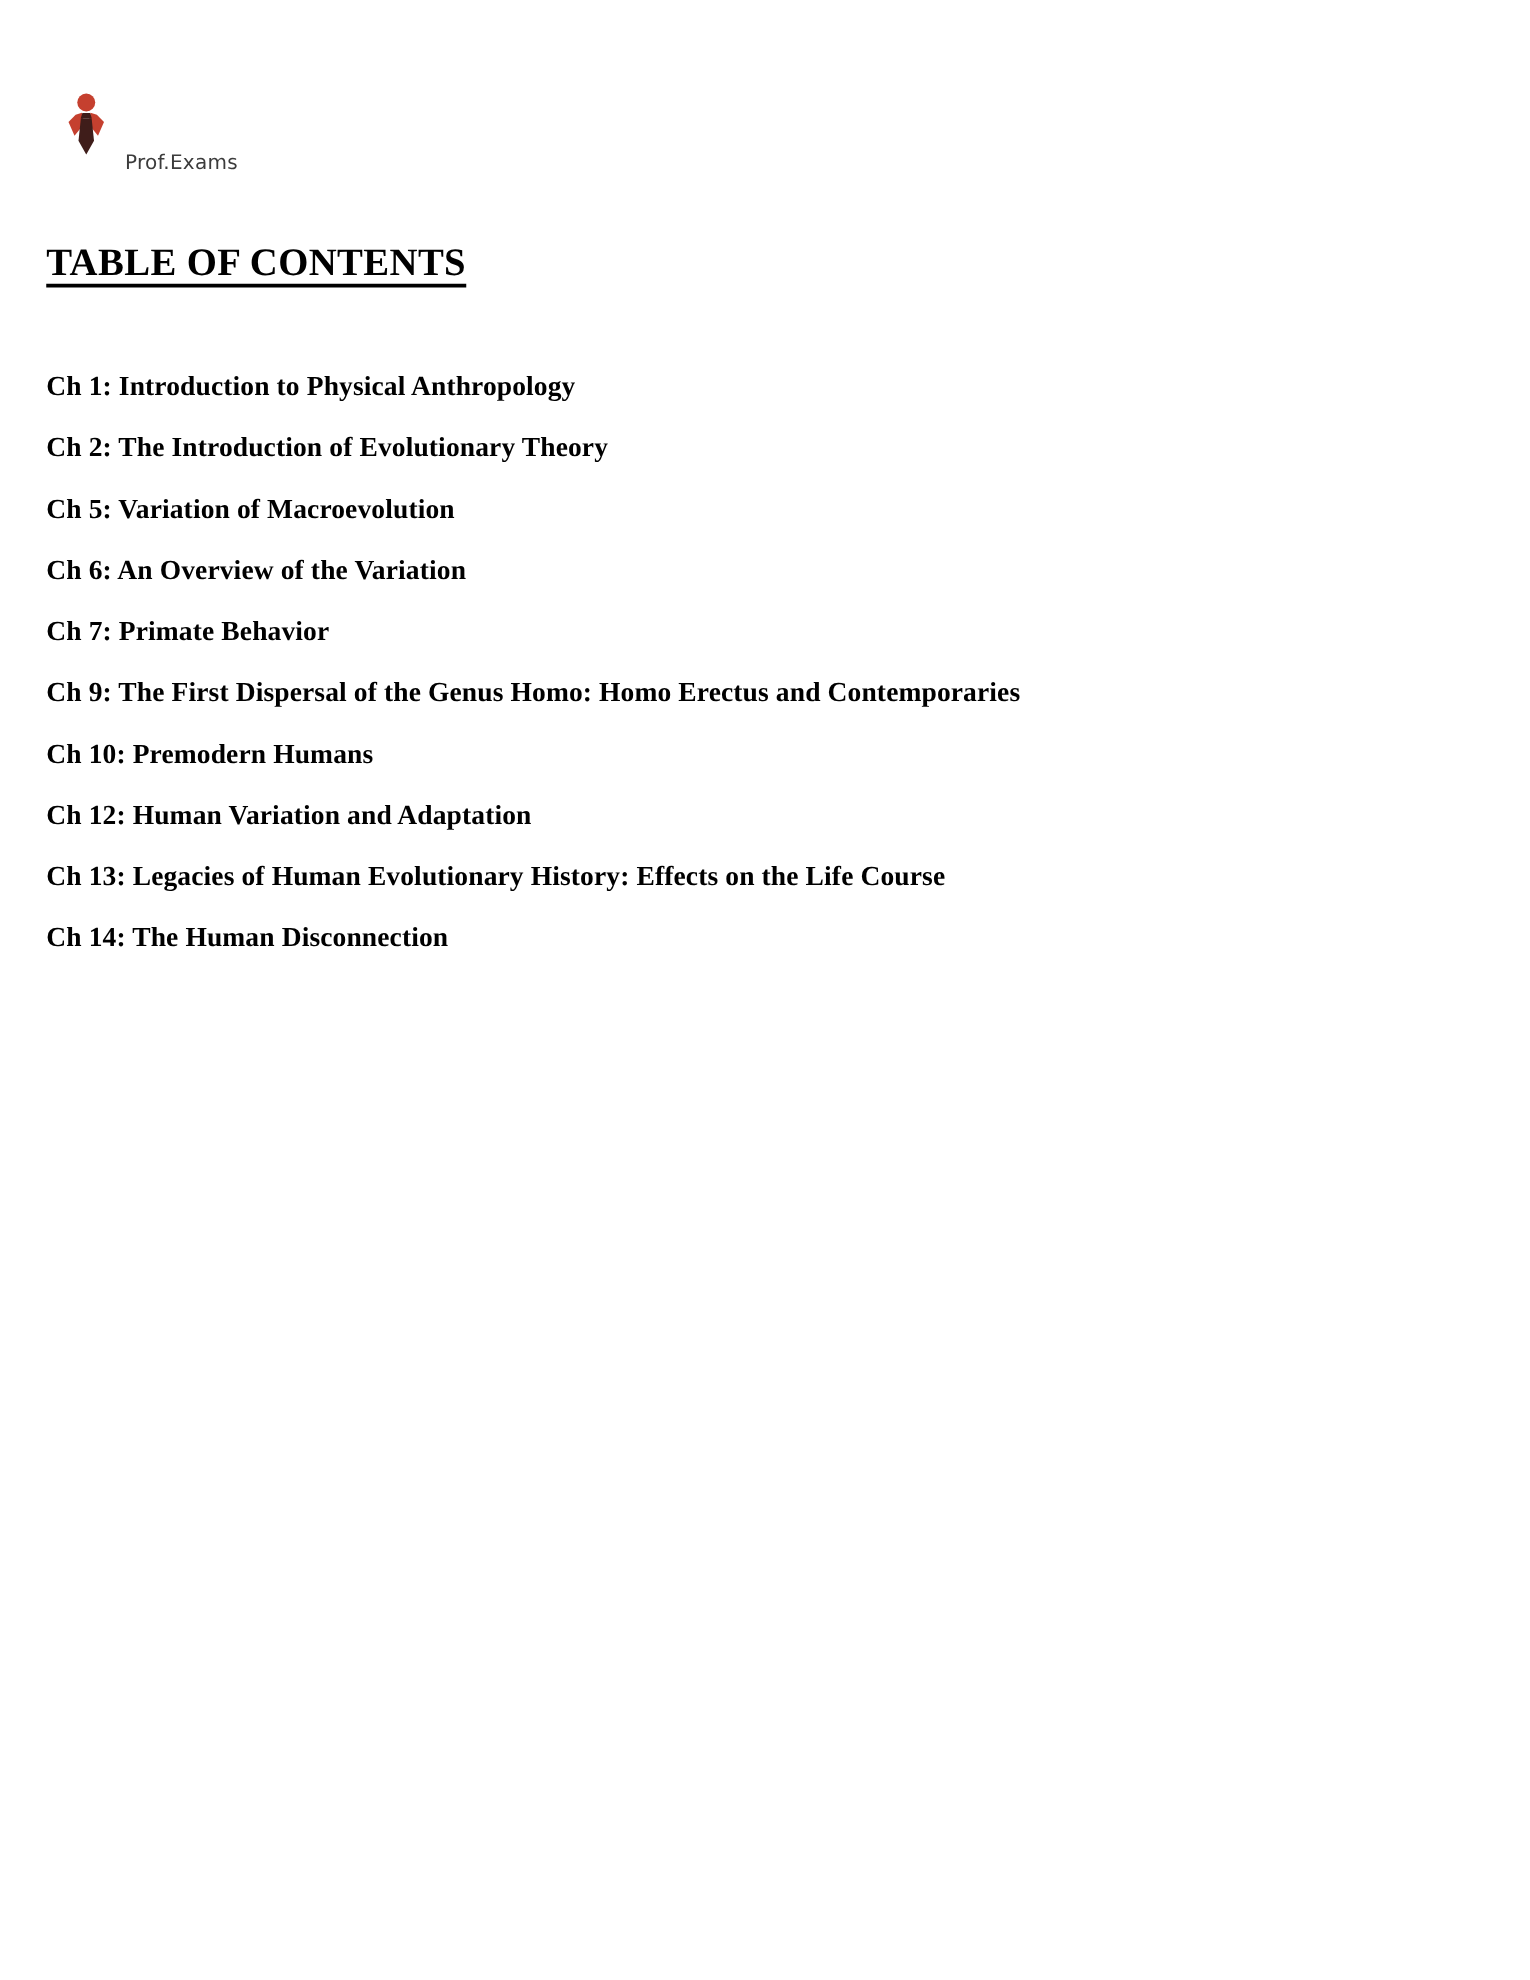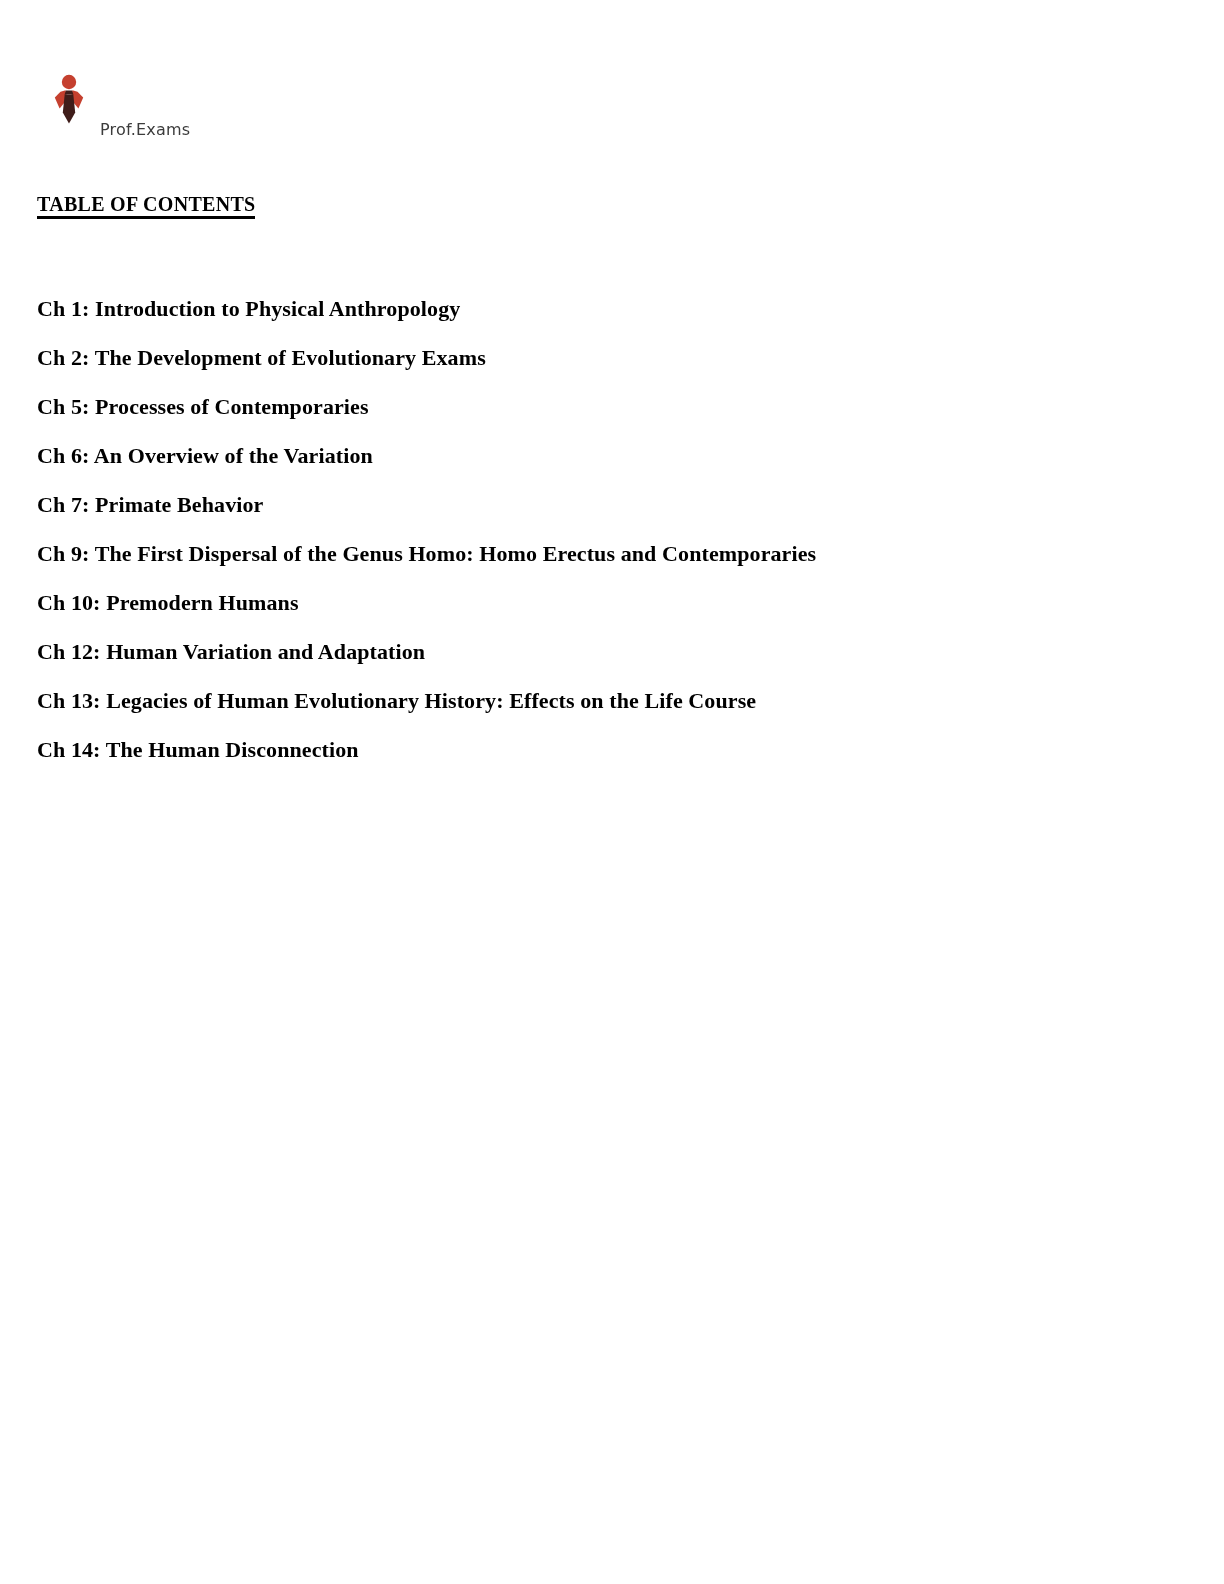--- a/index.html
+++ b/index.html
@@ -44,21 +44,21 @@
     letter-spacing: 0.2px;
     white-space: nowrap;
   }
 
   
   .doc-title {
     position: absolute;
     left: 37px;
     top: 194px;
     margin: 0;
-    font-size: 20px;
+    font-size: 31px;
     font-weight: bold;
     line-height: 1;
     letter-spacing: 0.3px;
     white-space: nowrap;
   }
   .doc-title .underlined {
     display: inline-block;
     border-bottom: 3px solid #000000;
     padding-bottom: 2px;
   }
@@ -97,25 +97,25 @@
     </span>
     <span class="brand-name">Prof.Exams</span>
   </div>
 
   <h1 class="doc-title"><span class="underlined">TABLE OF CONTENTS</span></h1>
 
   <div class="chapter-list">
 
       <div class="chapter-item">Ch 1: Introduction to Physical Anthropology</div>
 
-      <div class="chapter-item">Ch 2: The Development of Evolutionary Exams</div>
+      <div class="chapter-item">Ch 2: The Introduction of Evolutionary Theory</div>
 
 
 
-      <div class="chapter-item">Ch 5: Processes of Contemporaries</div>
+      <div class="chapter-item">Ch 5: Variation of Macroevolution</div>
 
       <div class="chapter-item">Ch 6: An Overview of the Variation</div>
 
       <div class="chapter-item">Ch 7: Primate Behavior</div>
 
 
       <div class="chapter-item">Ch 9: The First Dispersal of the Genus Homo: Homo Erectus and Contemporaries</div>
 
       <div class="chapter-item">Ch 10: Premodern Humans</div>
 

